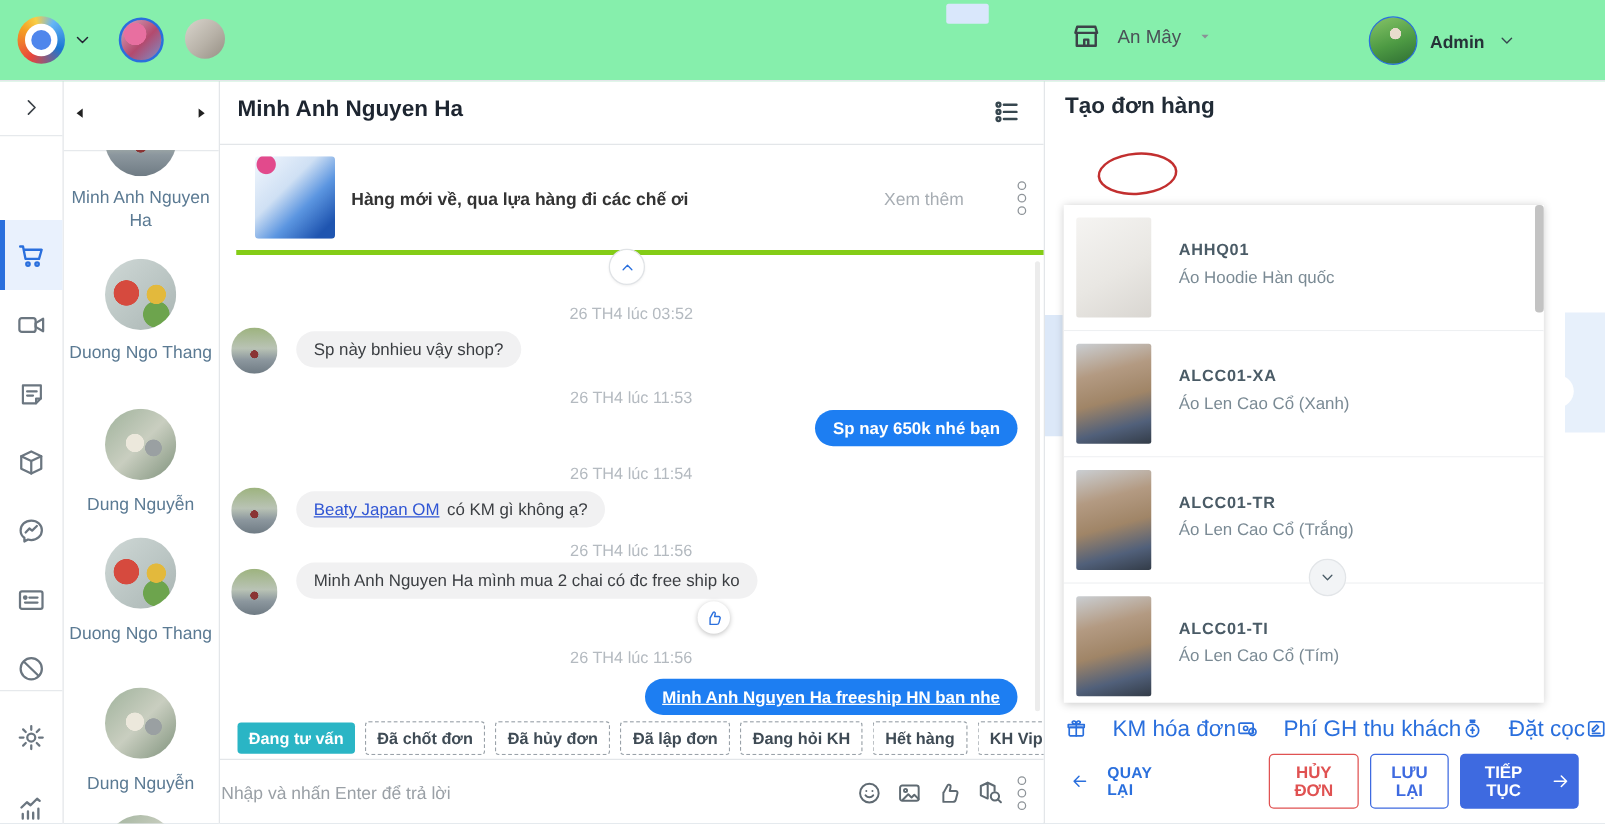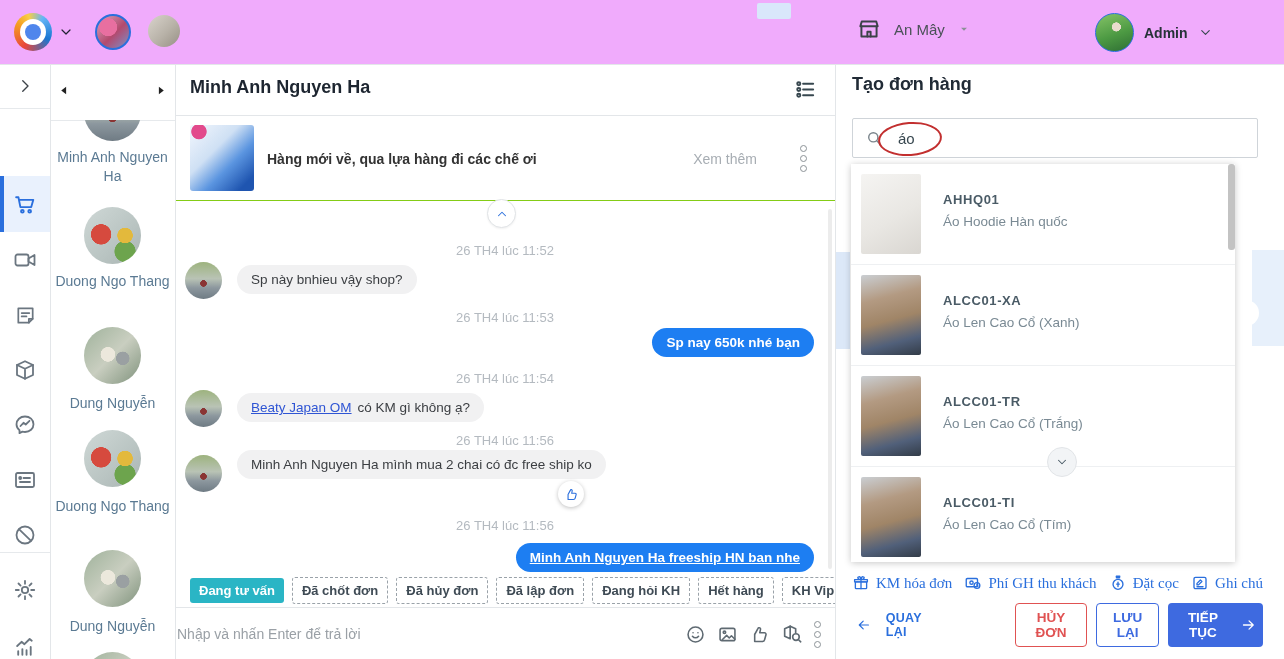--- a/index.html
+++ b/index.html
@@ -1,19 +1,19 @@
 <!DOCTYPE html>
 <html><head>
 <meta charset="utf-8">
 <style>
   html,body{margin:0;padding:0;background:#eceff3;font-family:"Liberation Sans",sans-serif;}
   .app{position:relative;width:1284px;height:659px;background:#fff;overflow:hidden;box-shadow:inset 0 0 0 1px #b7c3cf;}
   .ic{fill:none;stroke:currentColor;stroke-width:1.8;stroke-linecap:round;stroke-linejoin:round;}
   
-  .topbar{position:absolute;left:0;top:0;width:1284px;height:64px;background:#f0abfc;border-bottom:1px solid #e3e6e9;z-index:5;}
+  .topbar{position:absolute;left:0;top:0;width:1284px;height:64px;background:#86efac;border-bottom:1px solid #e3e6e9;z-index:5;}
   .logo{position:absolute;left:14px;top:13px;width:38px;height:38px;border-radius:50%;
     background:conic-gradient(from 210deg,#e8453c,#f59f22 90deg,#f8ce46 135deg,#64b5f6 185deg,#1976d2 265deg,#e8453c 360deg);}
   .logo::before{content:'';position:absolute;inset:6px;border-radius:50%;background:#fff;}
   .logo::after{content:'';position:absolute;inset:11px;border-radius:50%;background:#4f86ec;}
   .logo-caret{position:absolute;left:58px;top:24px;color:#223;}
   .pgav{position:absolute;top:15px;width:32px;height:32px;border-radius:50%;}
   .pgav.ring{border:2px solid #2a6fdd;top:14px;background:radial-gradient(circle at 35% 35%,#e86fa0 0 30%,transparent 31%),linear-gradient(135deg,#d9a8c0,#b34a6e 55%,#7b90c9);}
   .pgav.gray{background:linear-gradient(135deg,#d9d4cc,#b8b2a8 55%,#968f84);}
   .blurbadge{position:absolute;left:757px;top:3px;width:34px;height:16px;background:#d9e7fb;border-radius:2px;}
   .store{position:absolute;left:856px;top:16px;display:flex;align-items:center;gap:12px;color:#3c4248;cursor:pointer;}
@@ -37,21 +37,21 @@
   .cav{position:absolute;left:34px;width:57px;height:57px;border-radius:50%;}
   .cname{position:absolute;left:2px;width:121px;text-align:center;font-size:14px;line-height:19px;color:#5b7a93;}
   .av-cyclist{background:radial-gradient(circle at 50% 58%,#8a3434 0 11%,transparent 12%),linear-gradient(180deg,#9db37e,#b9c3b5 45%,#8c979e 70%,#6f7b84);}
   .av-kid{background:radial-gradient(circle at 30% 48%,#d64a3e 0 20%,transparent 21%),radial-gradient(circle at 72% 50%,#e3b93c 0 15%,transparent 16%),radial-gradient(circle at 72% 78%,#6da44d 0 17%,transparent 18%),linear-gradient(135deg,#cfd8d6,#b9c4c2 60%,#a9b4b2);}
   .av-lady{background:radial-gradient(circle at 42% 48%,#ece8dc 0 16%,transparent 17%),radial-gradient(circle at 68% 55%,#9aa0a2 0 13%,transparent 14%),linear-gradient(135deg,#9fb29b,#c9cec0 50%,#7f927c);}
   
   .chat{position:absolute;left:175px;top:64px;width:660px;height:595px;background:#fff;z-index:2;}
   .chat-hd{position:absolute;left:0;top:0;width:660px;height:51px;border-bottom:1px solid #e3e6e9;}
   .chat-title{position:absolute;left:15px;top:13px;font-size:18px;font-weight:bold;color:#1d2530;}
   .listbtn{position:absolute;right:18px;top:14px;color:#37474f;cursor:pointer;}
-  .post{position:absolute;left:0;top:51px;width:660px;height:85px;border-bottom:1px solid #84cc16;}
+  .post{position:absolute;left:14px;top:51px;width:660px;height:85px;border-bottom:4px solid #84cc16;}
   .post-thumb{position:absolute;left:15px;top:10px;width:64px;height:66px;border-radius:3px;
     background:radial-gradient(circle at 14% 10%,#e24a8c 0 9%,transparent 10%),linear-gradient(135deg,#f2f7fd 0%,#cfe0f4 38%,#5b95e0 62%,#1f55b0 88%);}
   .post-text{position:absolute;left:92px;top:36px;font-size:14px;font-weight:bold;color:#333;}
   .post-more{position:absolute;right:78px;top:36px;font-size:14px;color:#a7adb3;cursor:pointer;}
   .dots-v{display:inline-flex;flex-direction:column;gap:3px;cursor:pointer;}
   .dots-v i{width:5px;height:5px;border:1.5px solid #8d9398;border-radius:50%;}
   .post .dots-v{position:absolute;right:28px;top:30px;}
   .collapse-btn{position:absolute;left:312px;top:135px;width:27px;height:27px;border-radius:50%;background:#fff;border:1px solid #e0e3e6;display:flex;align-items:center;justify-content:center;color:#2a6fdd;cursor:pointer;box-shadow:0 1px 2px rgba(0,0,0,.06);z-index:2;}
   .mtime{position:absolute;left:0;width:660px;text-align:center;font-size:13px;color:#b4bac0;}
   .mav{position:absolute;left:10px;width:37px;height:37px;border-radius:50%;}
@@ -85,21 +85,21 @@
   .dropdown{position:absolute;left:15px;top:100px;width:384px;height:398px;background:#fff;box-shadow:0 1px 7px rgba(0,0,0,.22);overflow:hidden;}
   .prod{position:absolute;left:0;width:384px;height:100px;border-bottom:1px solid #eef0f2;cursor:pointer;background:#fff;}
   .prod-img{position:absolute;left:10px;top:10px;width:60px;height:80px;border-radius:2px;}
   .pi-white{background:linear-gradient(150deg,#f5f4f2 0%,#e9e7e3 55%,#d9d6d1 100%);}
   .pi-beige{background:linear-gradient(165deg,#caced2 0%,#b39a82 30%,#a08567 55%,#51607a 80%,#333c48 100%);}
   .prod-code{position:absolute;left:92px;top:28px;font-size:13px;font-weight:bold;letter-spacing:.6px;color:#4a5b66;}
   .prod-name{position:absolute;left:92px;top:50px;font-size:13.5px;color:#7a8a94;}
   .dd-scroll{position:absolute;left:392px;top:100px;width:7px;height:86px;background:#c3c3c3;border-radius:3px;cursor:pointer;z-index:3;}
   .more-btn{position:absolute;left:211px;top:383px;width:28px;height:28px;border-radius:50%;background:#f2f4f6;border:1px solid #e2e5e8;display:flex;align-items:center;justify-content:center;color:#4a5b66;cursor:pointer;z-index:3;}
   .optrow{position:absolute;left:16px;right:22px;top:506px;height:26px;display:flex;align-items:center;justify-content:space-between;}
-  .opt{display:flex;align-items:center;gap:6px;color:#2a6fdd;font-size:15px;cursor:pointer;white-space:nowrap;font-family:Liberation Serif, serif;}
+  .opt{display:flex;align-items:center;gap:20px;color:#2a6fdd;font-size:18px;cursor:pointer;white-space:nowrap;}
   .btnrow{position:absolute;left:20px;right:22px;top:538px;height:46px;display:flex;align-items:center;}
   .backlink{display:flex;align-items:center;gap:14px;color:#2a6fdd;font-size:12.5px;font-weight:bold;cursor:pointer;letter-spacing:.3px;}
   .abtn{height:44px;border-radius:4px;font-size:13.5px;font-weight:bold;display:flex;align-items:center;justify-content:center;cursor:pointer;box-sizing:border-box;font-family:"Liberation Sans",sans-serif;background:#fff;}
   .abtn.cancel{width:84px;border:1px solid #e05252;color:#e05252;margin-left:82px;}
   .abtn.save{width:75px;border:1px solid #3e6ae0;color:#3e6ae0;margin-left:9px;}
   .abtn.cont{width:113px;border:0;background:#3e6ae0;color:#fff;margin-left:9px;gap:9px;}
 </style>
 </head>
 <body>
 
@@ -258,21 +258,21 @@
           <i></i>
           <i></i>
         </div>
     </div>
     <div class="collapse-btn">
       <svg width="14" height="14" viewBox="0 0 24 24">
           <path class="ic" d="M6 15l6-6 6 6"></path>
         </svg>
     </div>
 
-    <div class="mtime" style="top:179px;">26 TH4 lúc 11:52</div>
+    <div class="mtime" style="top:179px;">26 TH4 lúc 03:52</div>
     <div class="mav av-cyclist" style="top:198px;"></div>
     <div class="bub l" style="top:201px;">Sp này bnhieu vậy shop?</div>
 
     <div class="mtime" style="top:246px;">26 TH4 lúc 11:53</div>
     <div class="bub r" style="top:264px;">Sp nay 650k nhé bạn</div>
 
     <div class="mtime" style="top:307px;">26 TH4 lúc 11:54</div>
     <div class="mav av-cyclist" style="top:326px;"></div>
     <div class="bub l" style="top:329px;"><span class="lnk">Beaty Japan OM</span><span class="after-lnk">có KM gì không ạ?</span></div>
 
@@ -341,27 +341,20 @@
     </div>
   </div>
 
   <div class="panel">
     <div class="panel-title">Tạo đơn hàng</div>
 
     <div class="bg-strip-l"></div>
     <div class="bg-strip-r"></div>
     <div class="bg-circ"></div>
 
-    <div class="searchbox">
-      <svg class="mag" width="19" height="19" viewBox="0 0 24 24">
-          <circle class="ic" cx="10.5" cy="10.5" r="5.8"></circle>
-          <path class="ic" d="M14.8 14.8L19.5 19.5"></path>
-        </svg>
-      <input type="text" value="áo" style="">
-    </div>
     <div class="annot"></div>
 
     <div class="dropdown">
       <div class="prod" style="top:0;">
         <div class="prod-img pi-white"></div>
         <div class="prod-code">AHHQ01</div>
         <div class="prod-name">Áo Hoodie Hàn quốc</div>
       </div>
       <div class="prod" style="top:101px;">
         <div class="prod-img pi-beige"></div>

